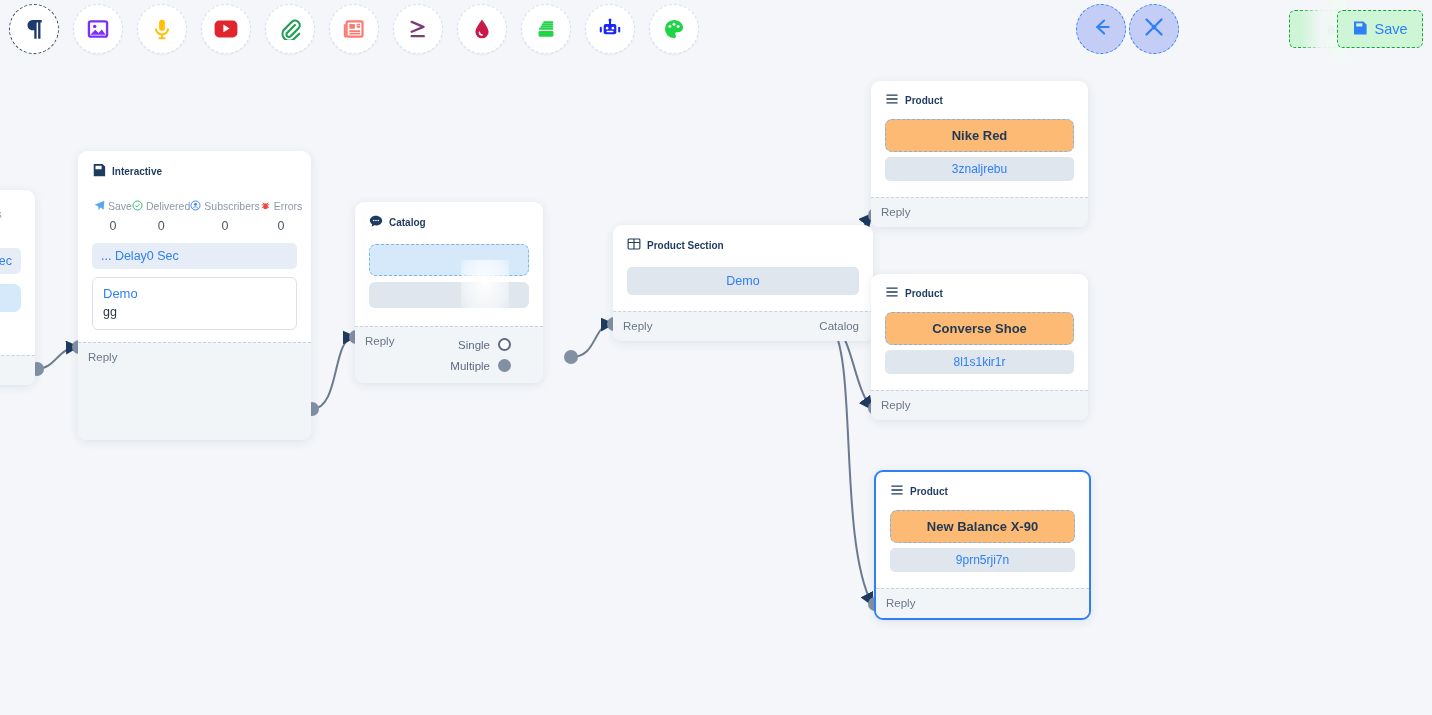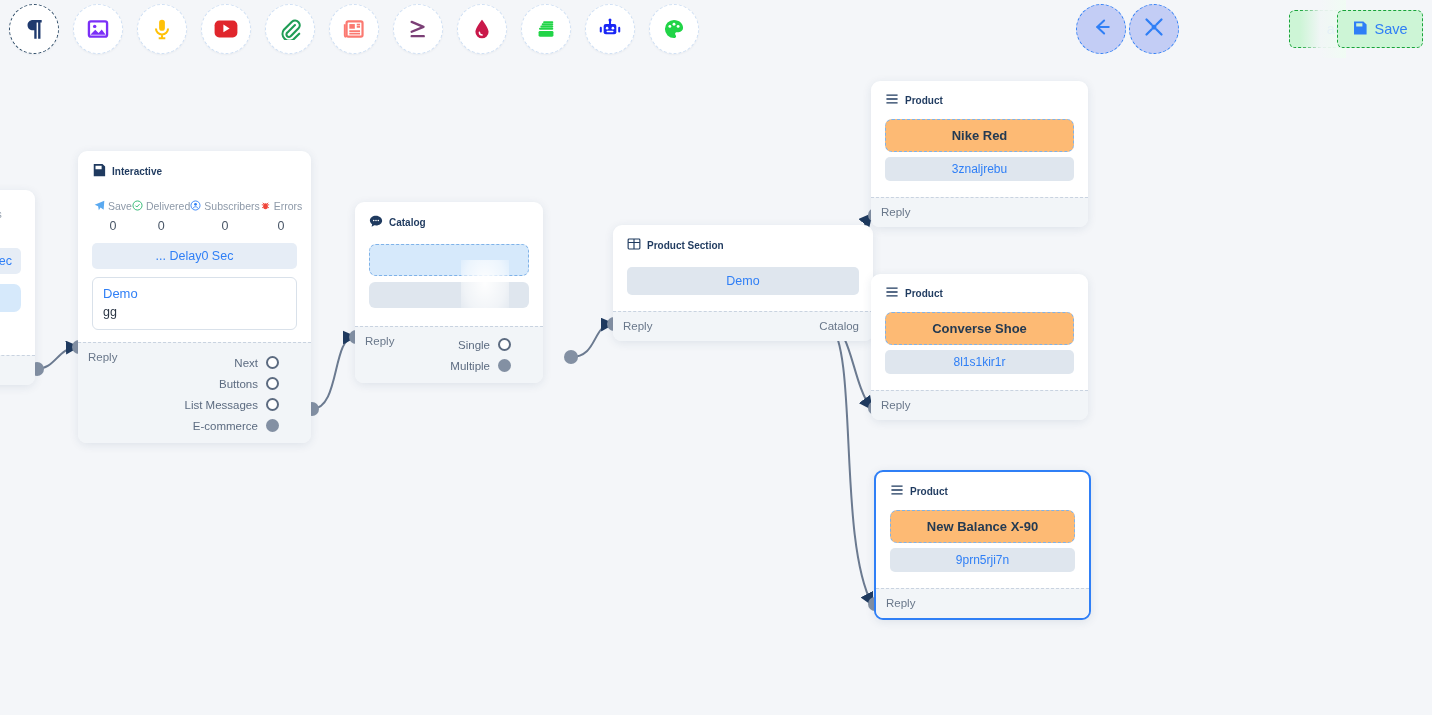--- a/index.html
+++ b/index.html
@@ -116,21 +116,21 @@
   .port-row .pd.hollow { background: #ffffff; border: 2px solid #5c6b80; }
 
   
   .stats { display: flex; justify-content: space-between; padding: 10px 2px 2px 2px; }
   .stat { text-align: center; flex: 1; }
   .stat-top { display: flex; align-items: center; justify-content: center; gap: 3px; }
   .stat-name { font-size: 10.5px; color: #8d99a8; }
   .stat-val { font-size: 12.5px; color: #4a5768; margin-top: 4px; }
 
   .delay-row {
-    display: flex; justify-content: center; align-items: center;
+    display: flex; justify-content: flex-start; align-items: center;
     background: #e6edf6;
     border-radius: 5px;
     padding: 6px 9px;
     margin-top: 8px;
     font-size: 12.5px;
     color: #2f7ff6;
   }
   .msg-card {
     border: 1px solid #d9e1ea;
     border-radius: 6px;
@@ -310,38 +310,20 @@
       </div>
 
       <div class="msg-card">
         <div class="msg-title">Demo</div>
         <div class="msg-text">gg</div>
       </div>
     </div>
 
     <div class="node-foot" style="min-height:98px;">
       <span class="port-label port-in">Reply</span>
-      <div style="padding-top:2px;">
-        <div class="port-row">
-          <span class="port-label">Next</span>
-          <span class="pd hollow"></span>
-        </div>
-        <div class="port-row">
-          <span class="port-label">Buttons</span>
-          <span class="pd hollow"></span>
-        </div>
-        <div class="port-row">
-          <span class="port-label">List Messages</span>
-          <span class="pd hollow"></span>
-        </div>
-        <div class="port-row">
-          <span class="port-label">E-commerce</span>
-          <span class="pd"></span>
-        </div>
-      </div>
     </div>
   </div>
 
   <div class="node" style="left:355px; top:202px; width:188px;">
     <div class="node-head">
       <span>
         <svg width="14" height="14" viewBox="0 0 16 16">
             <path fill="#1f3a5f" d="M8 2C4.1 2 1 4.4 1 7.4c0 1.7 1 3.2 2.6 4.2L3 14.5l3.1-1.6c.6.1 1.2.2 1.9.2 3.9 0 7-2.4 7-5.4S11.9 2 8 2z"></path>
             <circle cx="5.4" cy="7.4" r=".9" fill="#fff"></circle>
             <circle cx="8" cy="7.4" r=".9" fill="#fff"></circle>

